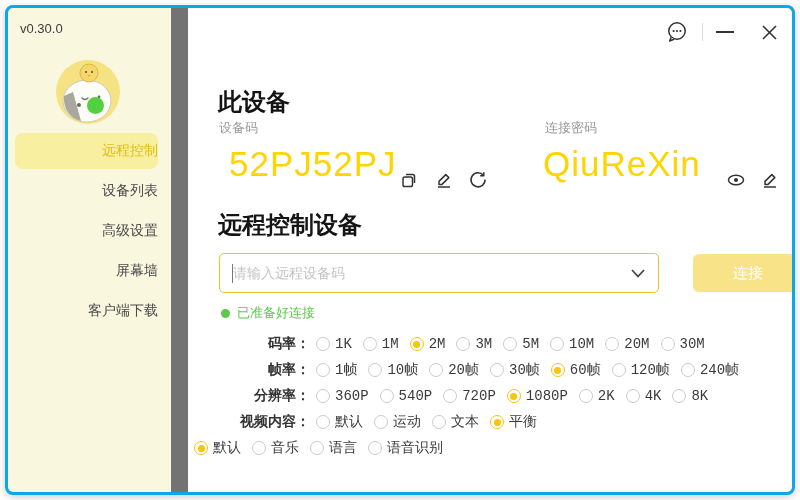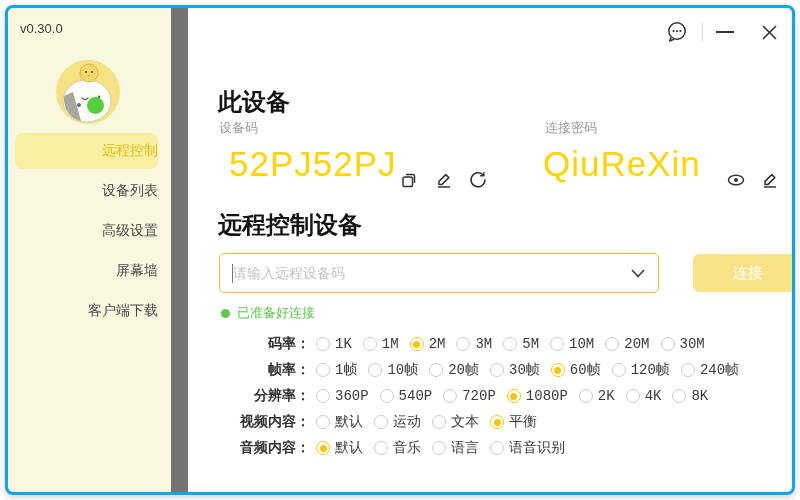--- a/index.html
+++ b/index.html
@@ -313,21 +313,20 @@
               <span class="rad"></span>
               <span class="opt-label">文本</span>
             </label>
             <label class="opt">
               <span class="rad on"></span>
               <span class="opt-label">平衡</span>
             </label>
           </div>
         </div>
         <div class="set-row">
-          <div class="set-label">音频内容：</div>
           <div class="set-opts">
             <label class="opt">
               <span class="rad on"></span>
               <span class="opt-label">默认</span>
             </label>
             <label class="opt">
               <span class="rad"></span>
               <span class="opt-label">音乐</span>
             </label>
             <label class="opt">

